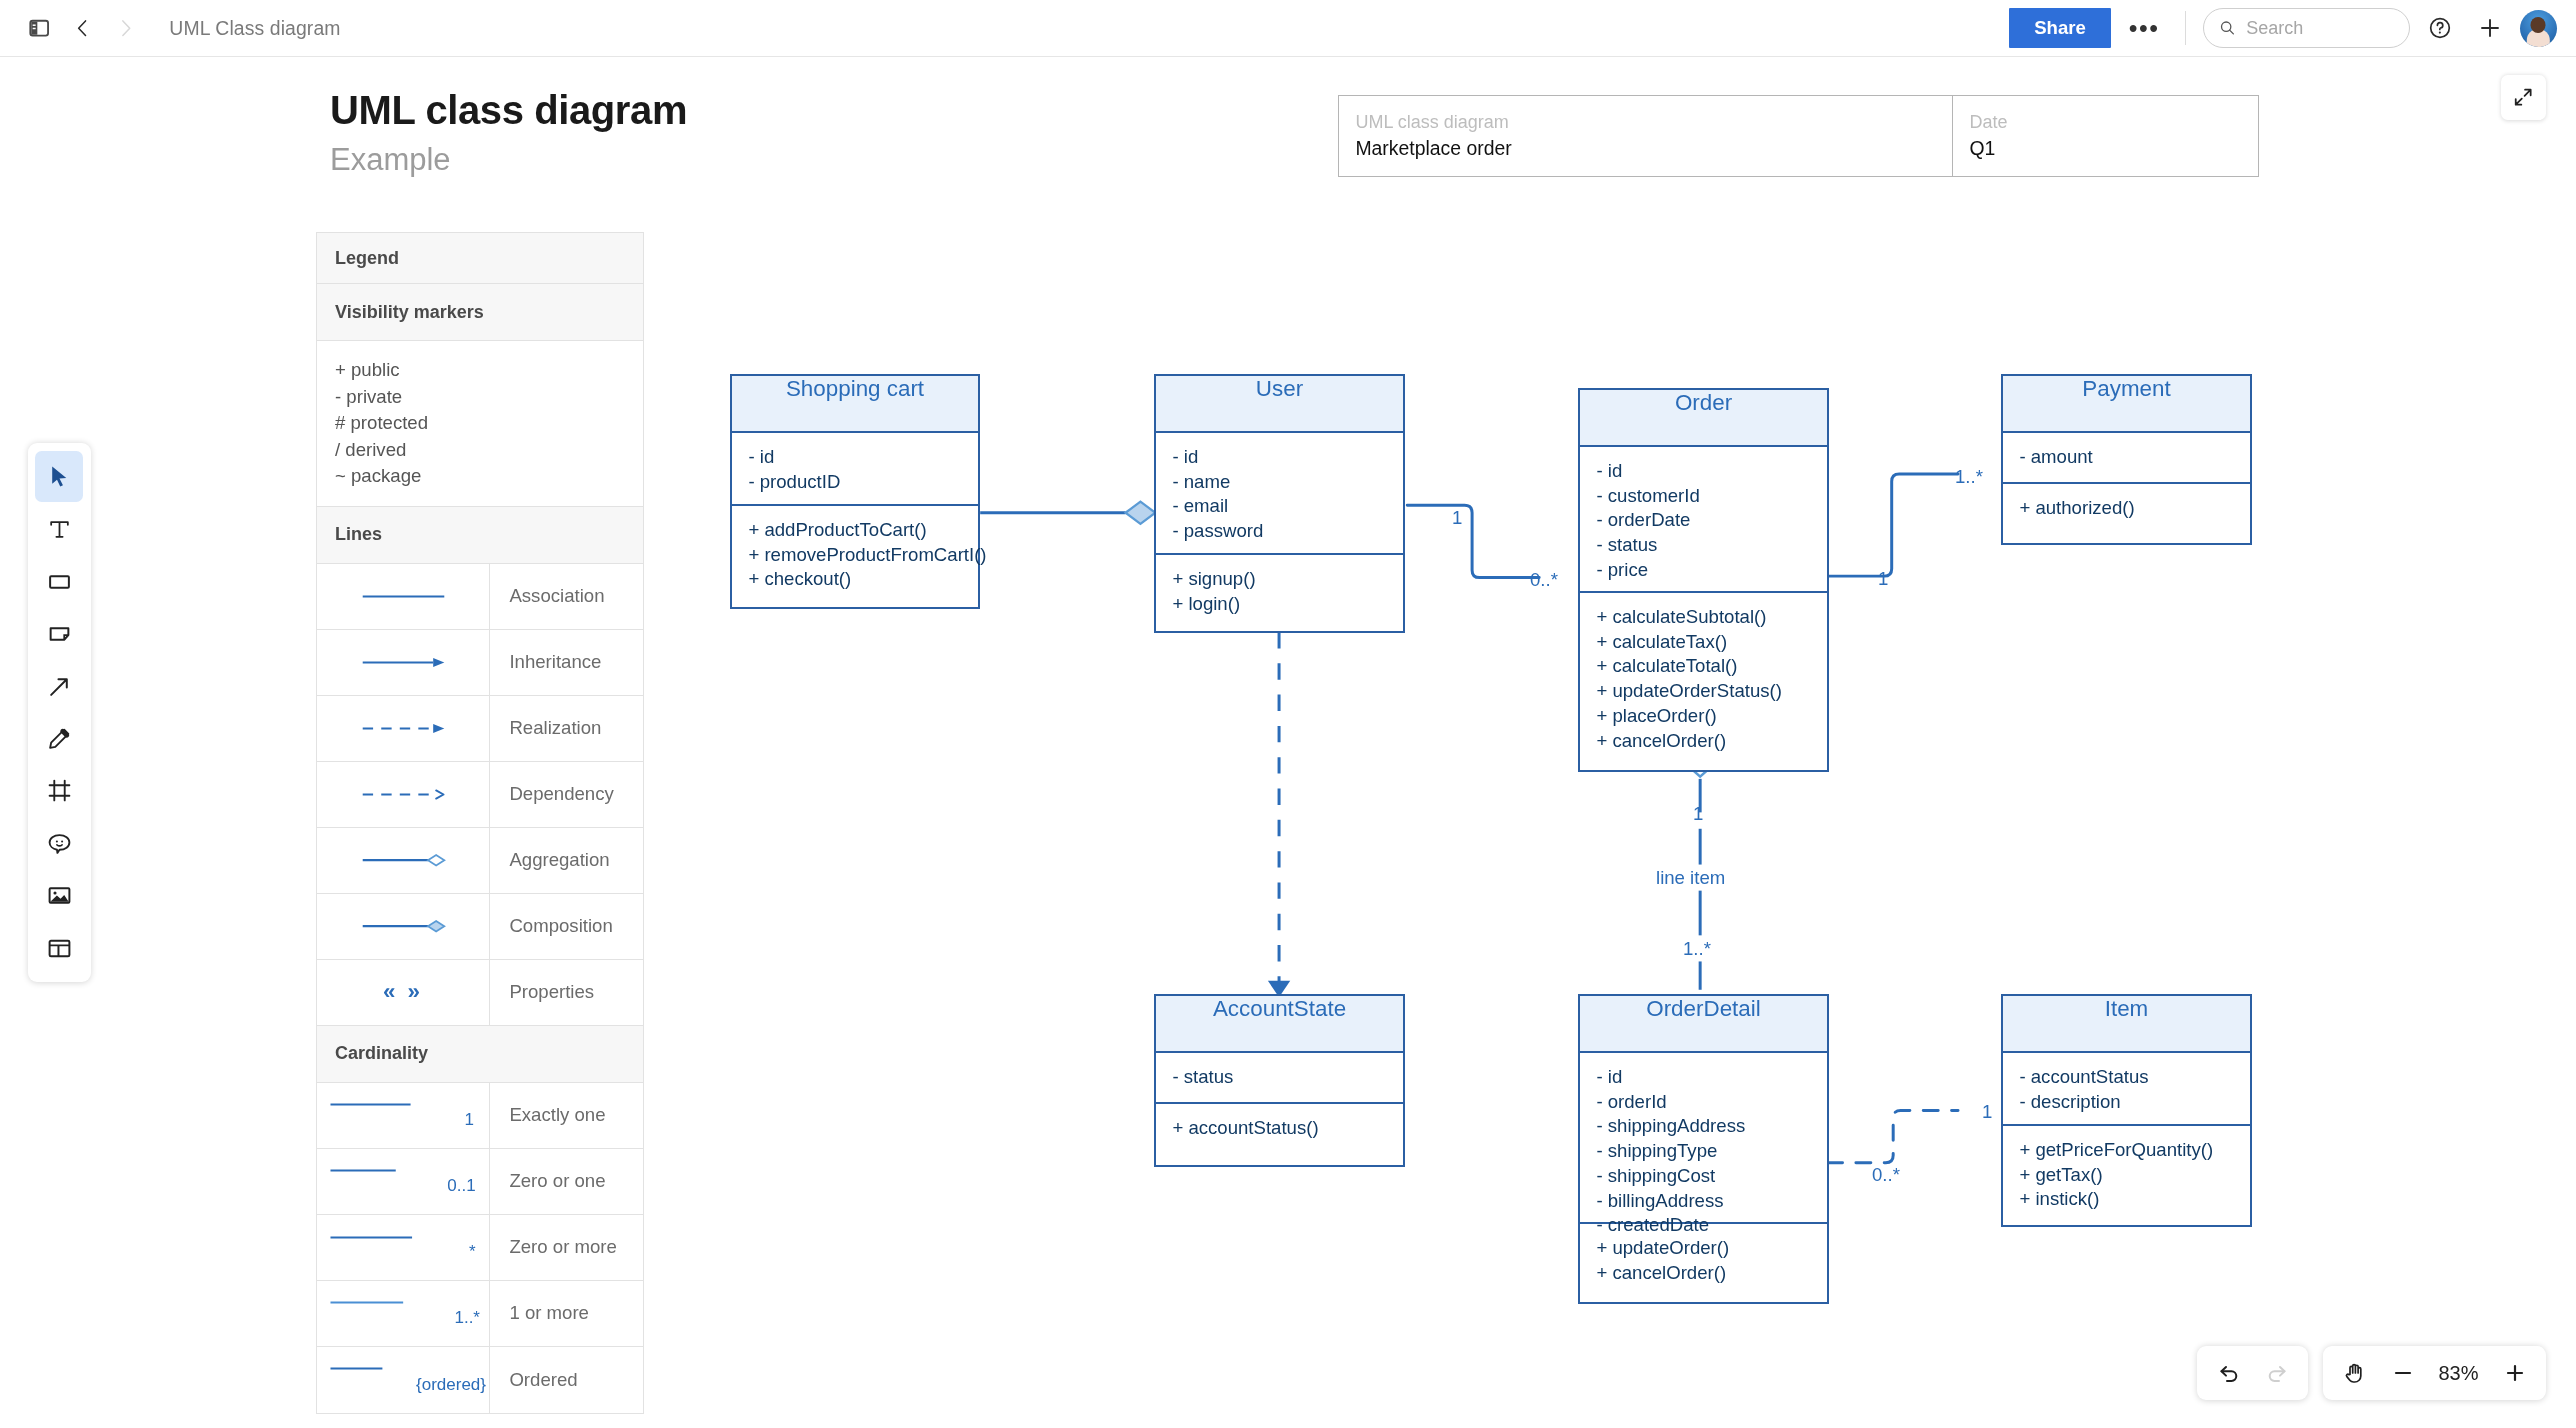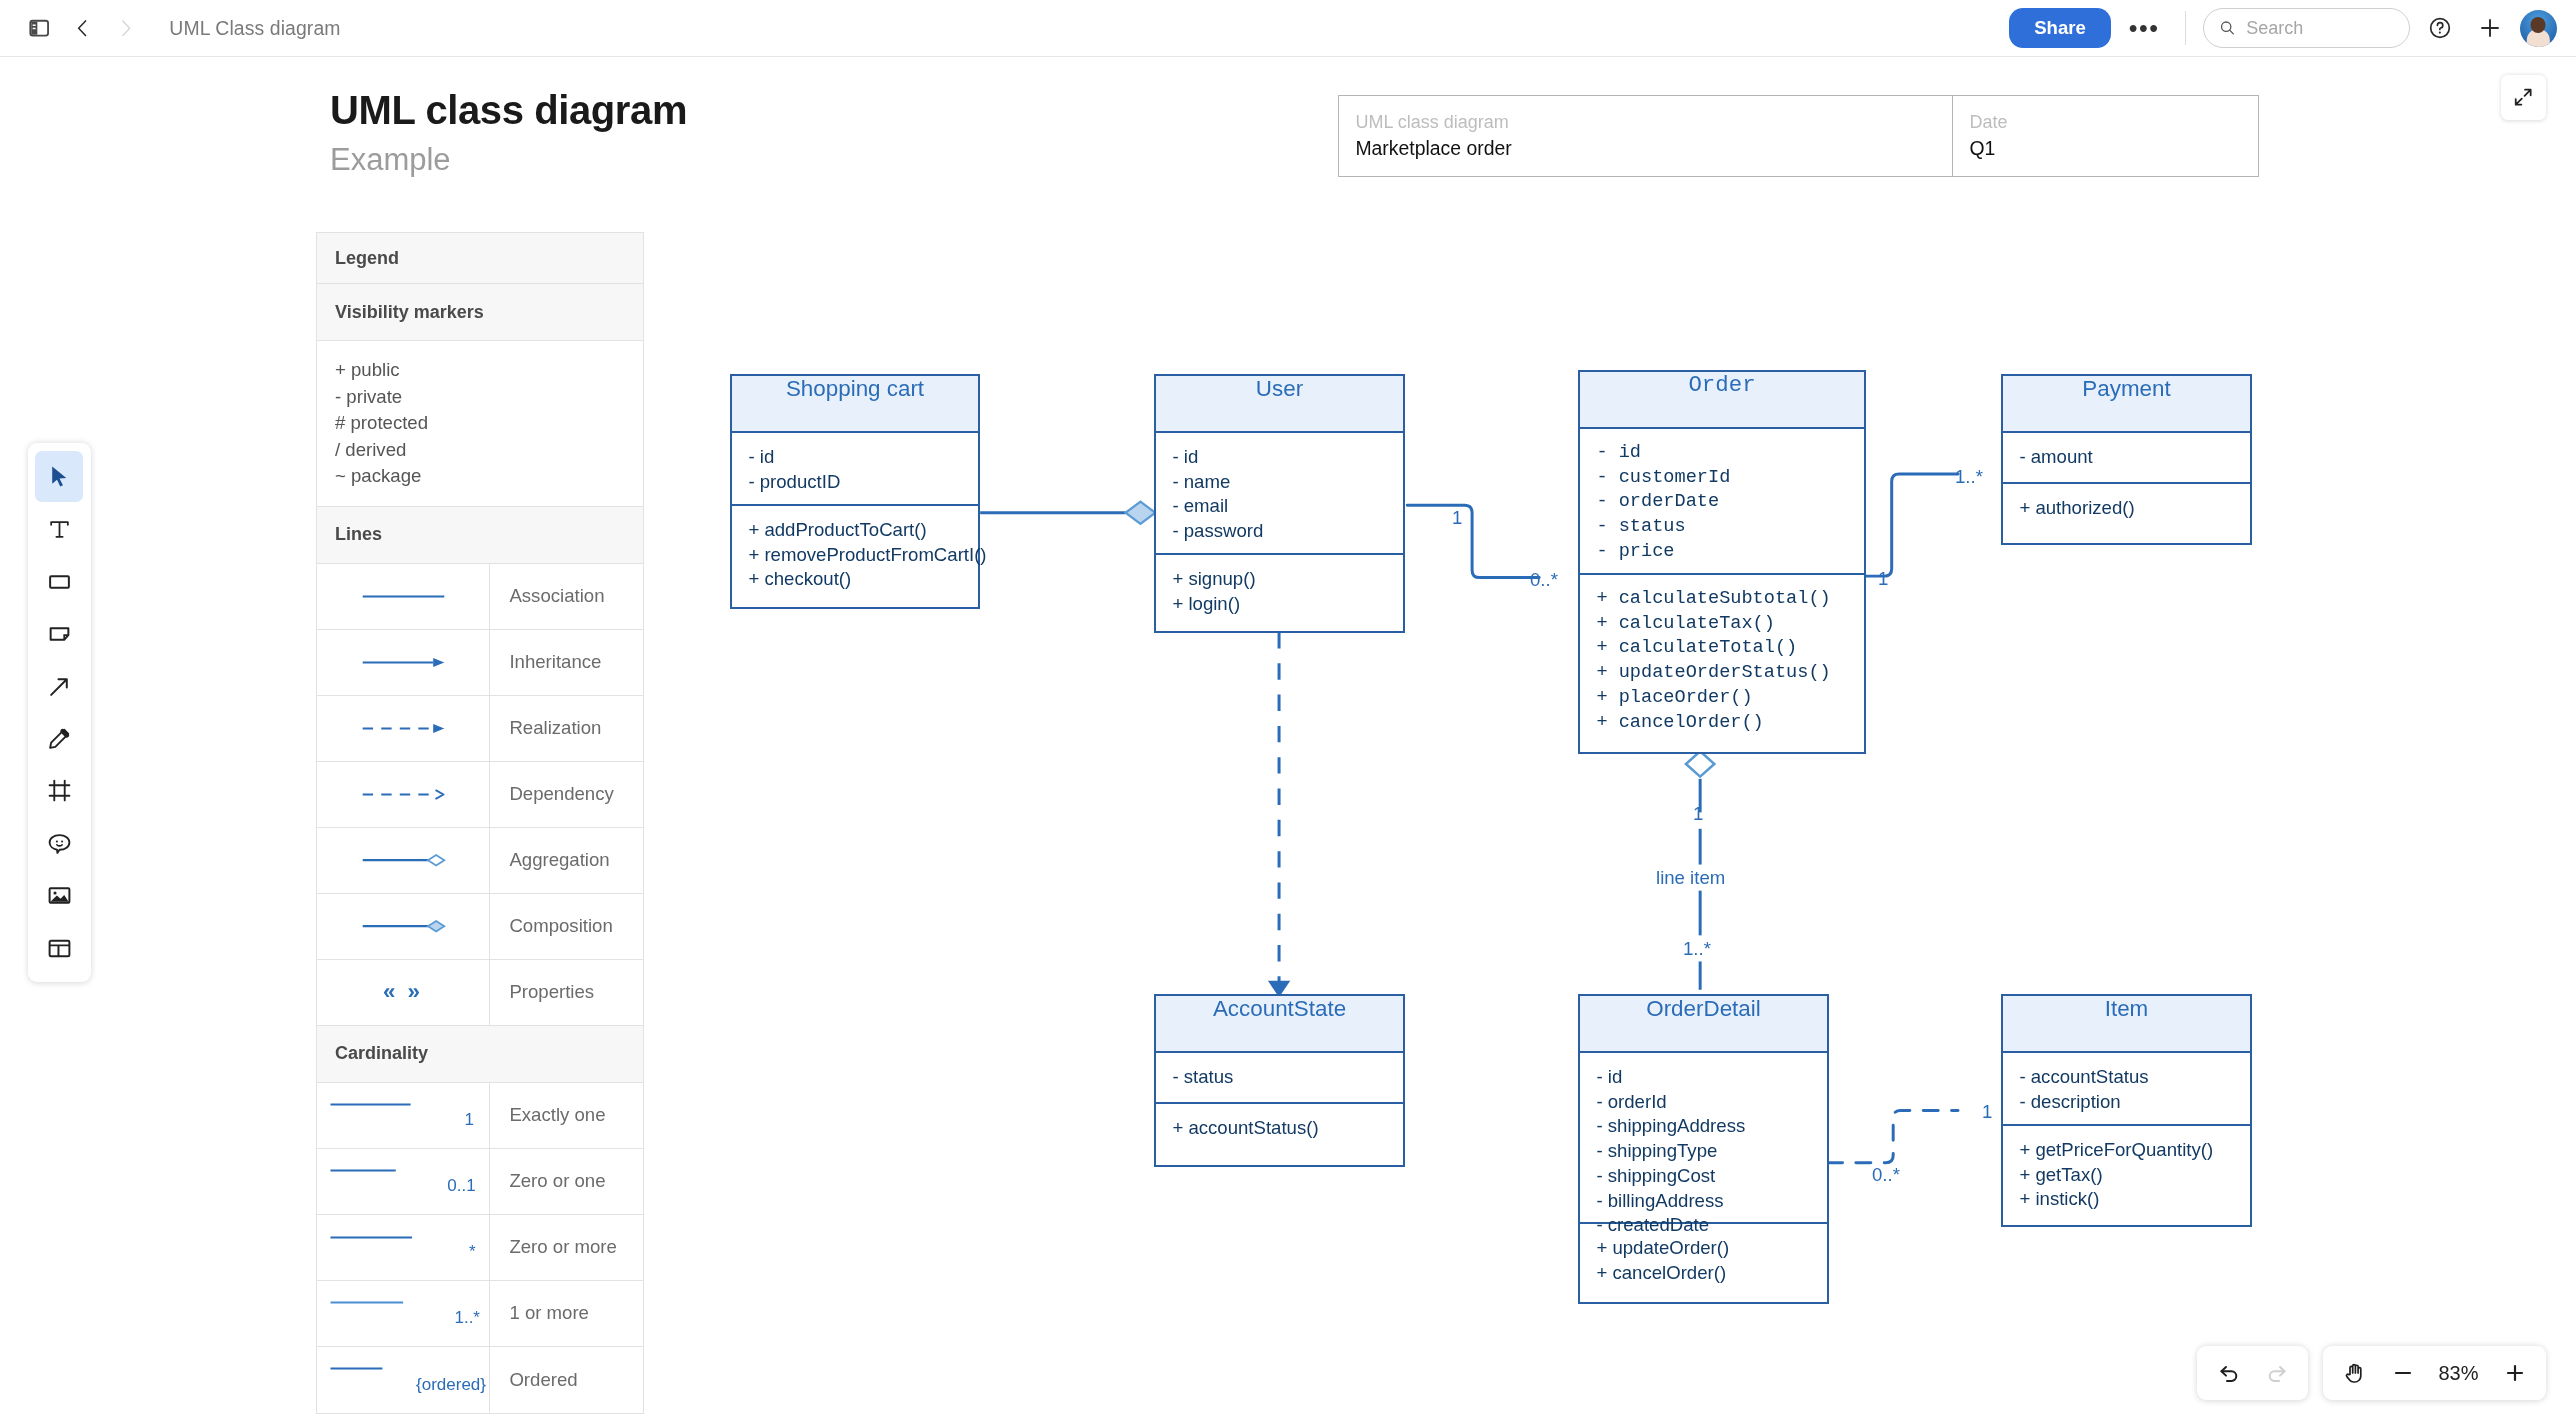--- a/index.html
+++ b/index.html
@@ -21,21 +21,21 @@
   .icon-btn {
     width: 39px; height: 39px; display: flex; align-items: center; justify-content: center;
     border-radius: 6px; cursor: pointer; background: transparent;
   }
   .doc-title {
     margin-left: 19.4px; font-size: 19.4px; color: #7a7a7a; letter-spacing: 0.1px;
   }
   .tb-right { margin-left: auto; display: flex; align-items: center; gap: 10.4px; padding-right: 19.4px; }
   .share-btn {
     background: #2e6fd9; color: #fff; font-size: 18.6px; font-weight: bold;
-    padding: 10.4px 25px; border-radius: 14px; border: none; cursor: pointer;
+    padding: 10.4px 25px; border-radius: 1px; border: none; cursor: pointer;
     line-height: 1;
   }
   .dots {
     font-size: 25px; color: #333; letter-spacing: 1.5px; cursor: pointer;
     padding: 0 7.5px; line-height: .6; user-select: none;
   }
   .tb-sep { width: 0.7px; height: 34px; background: #dcdcdc; margin: 0 7.5px; }
   .search-box {
     display: flex; align-items: center; gap: 10.4px;
     width: 207px; height: 40px; border: 0.7px solid #cfcfcf; border-radius: 20px;
@@ -482,21 +482,21 @@
       <div>- name</div>
       <div>- email</div>
       <div>- password</div>
     </div>
     <div class="uml-sec" style="height:76px;border-radius:8px;">
       <div>+ signup()</div>
       <div>+ login()</div>
     </div>
   </div>
 
-  <div class="uml-box" style="left:1578px; top:370px; width:288px;font-family:Liberation Mono, monospace;">
+  <div class="uml-box" style="left:1578px; top:388px; width:251px;">
     <div class="uml-head">
       <span>Order</span>
     </div>
     <div class="uml-sec" style="height:146px;">
       <div>- id</div>
       <div>- customerId</div>
       <div>- orderDate</div>
       <div>- status</div>
       <div>- price</div>
     </div>

